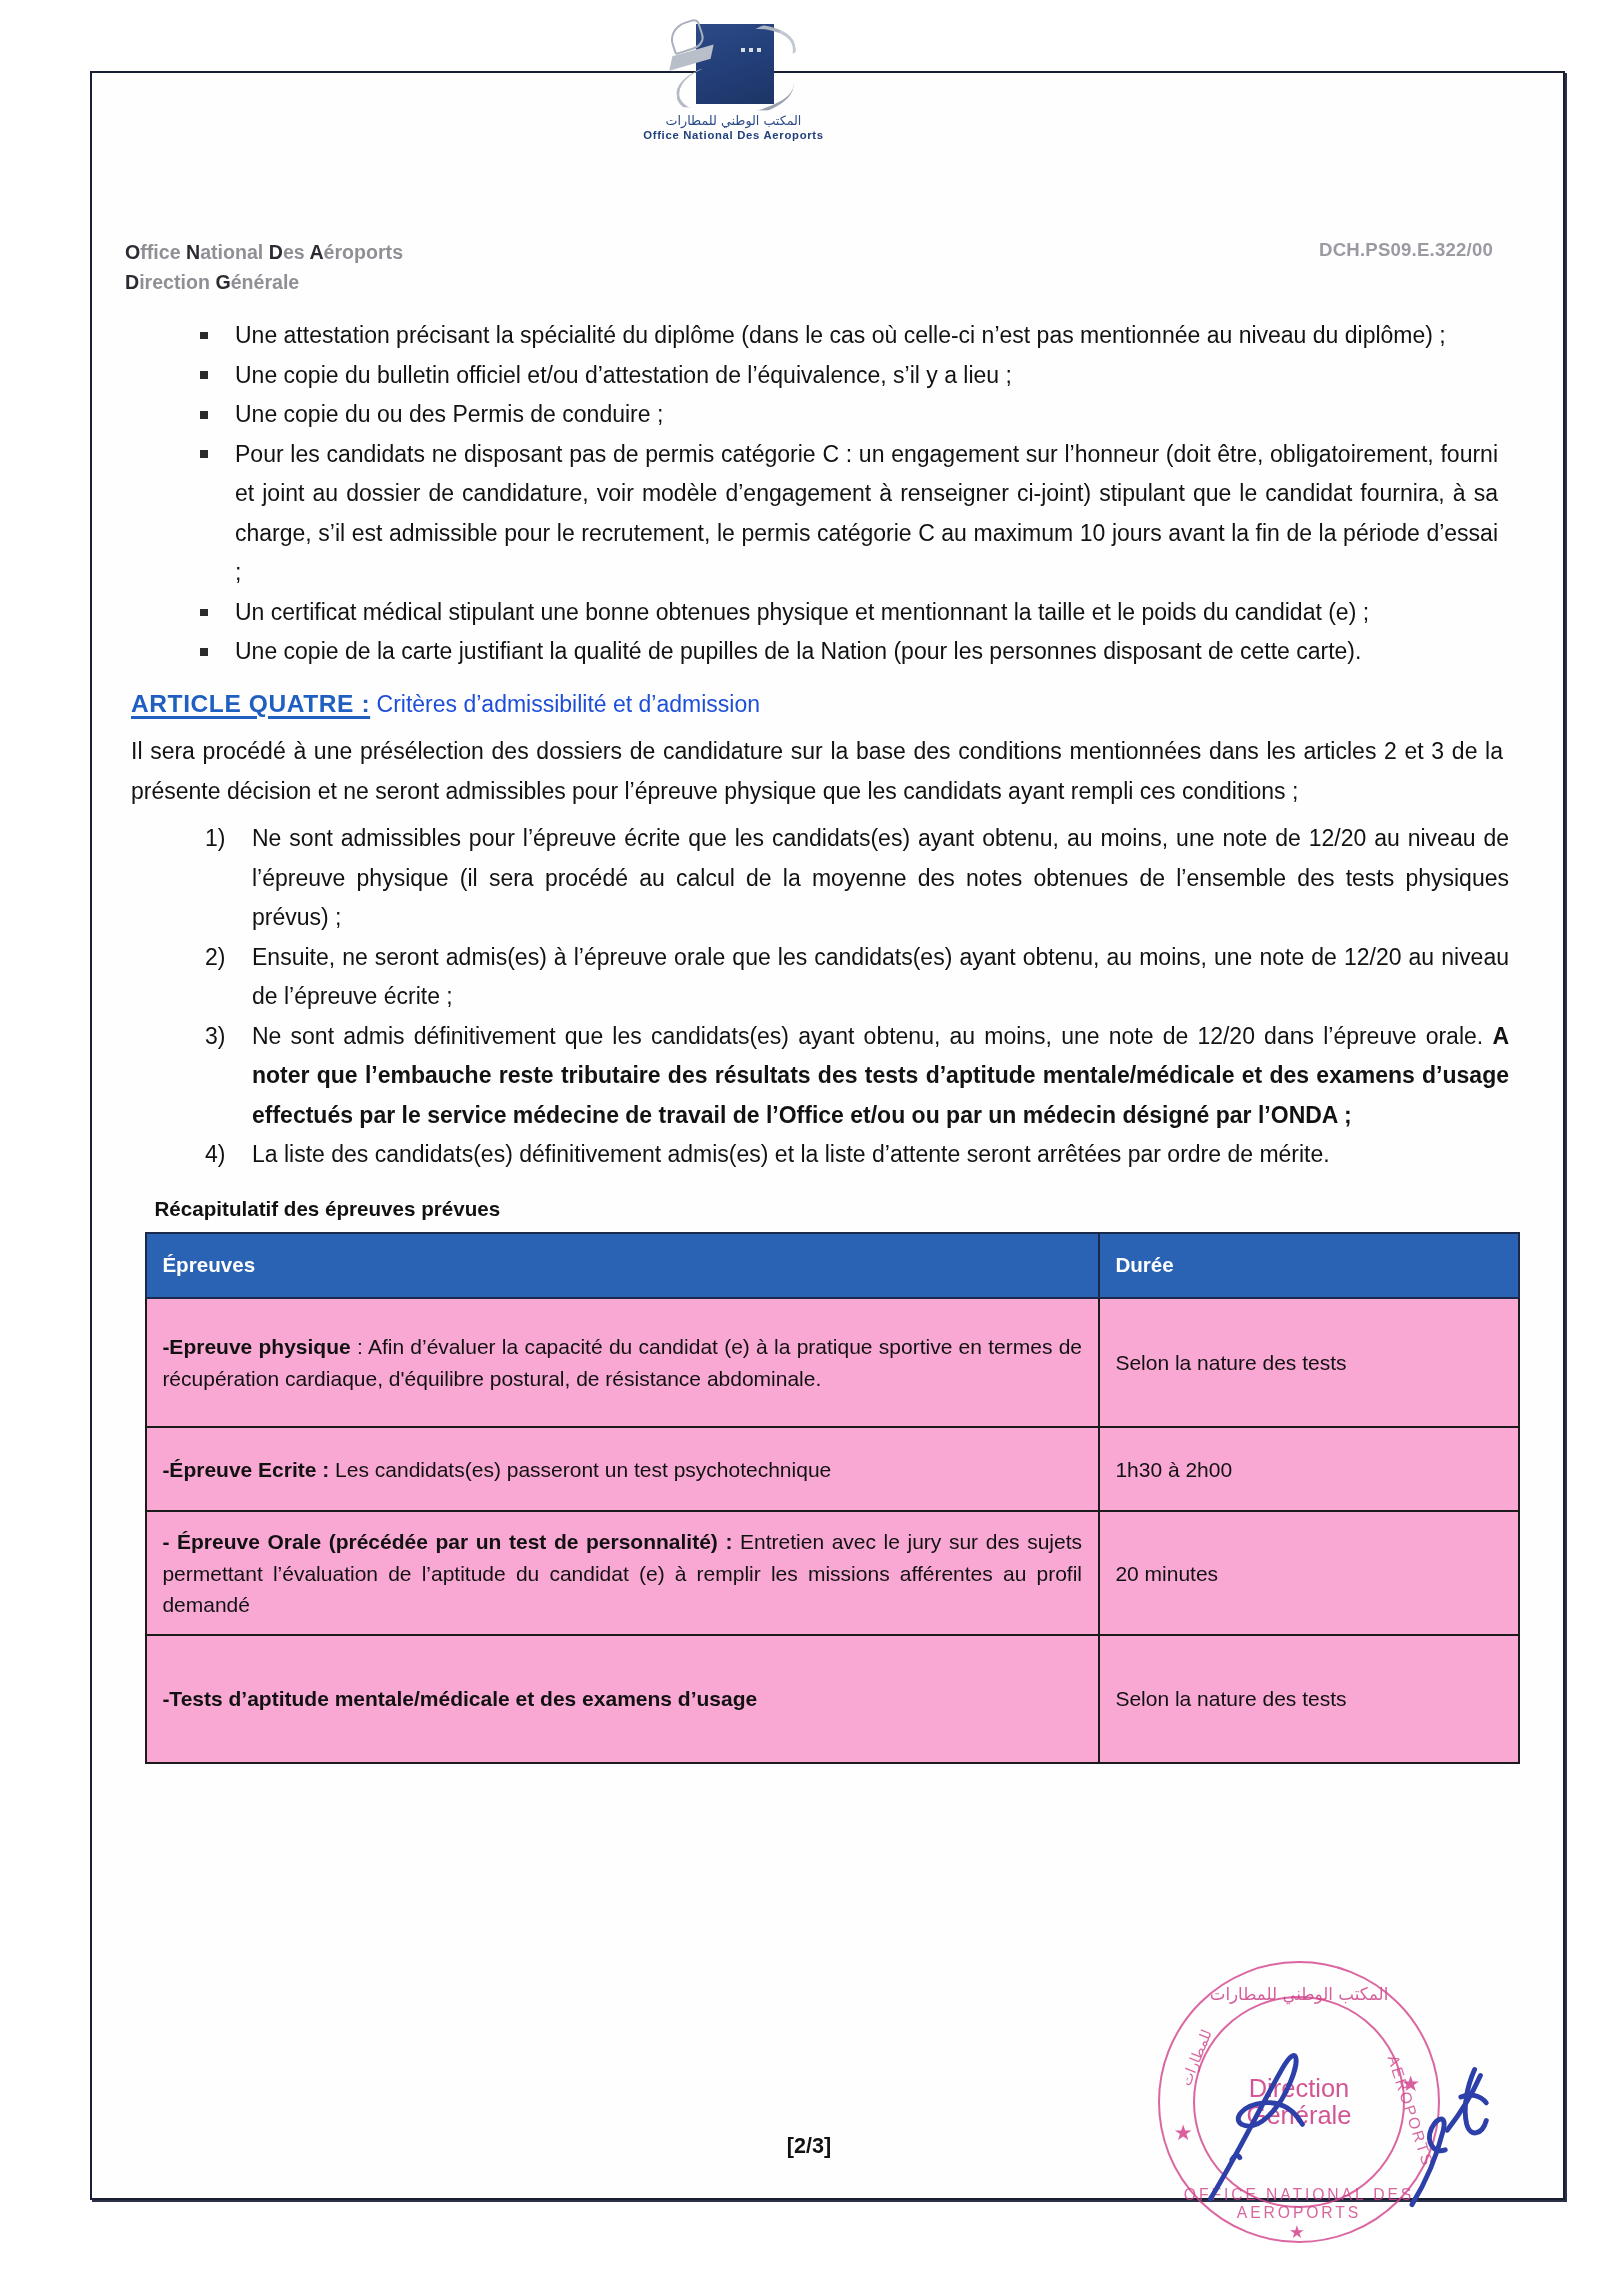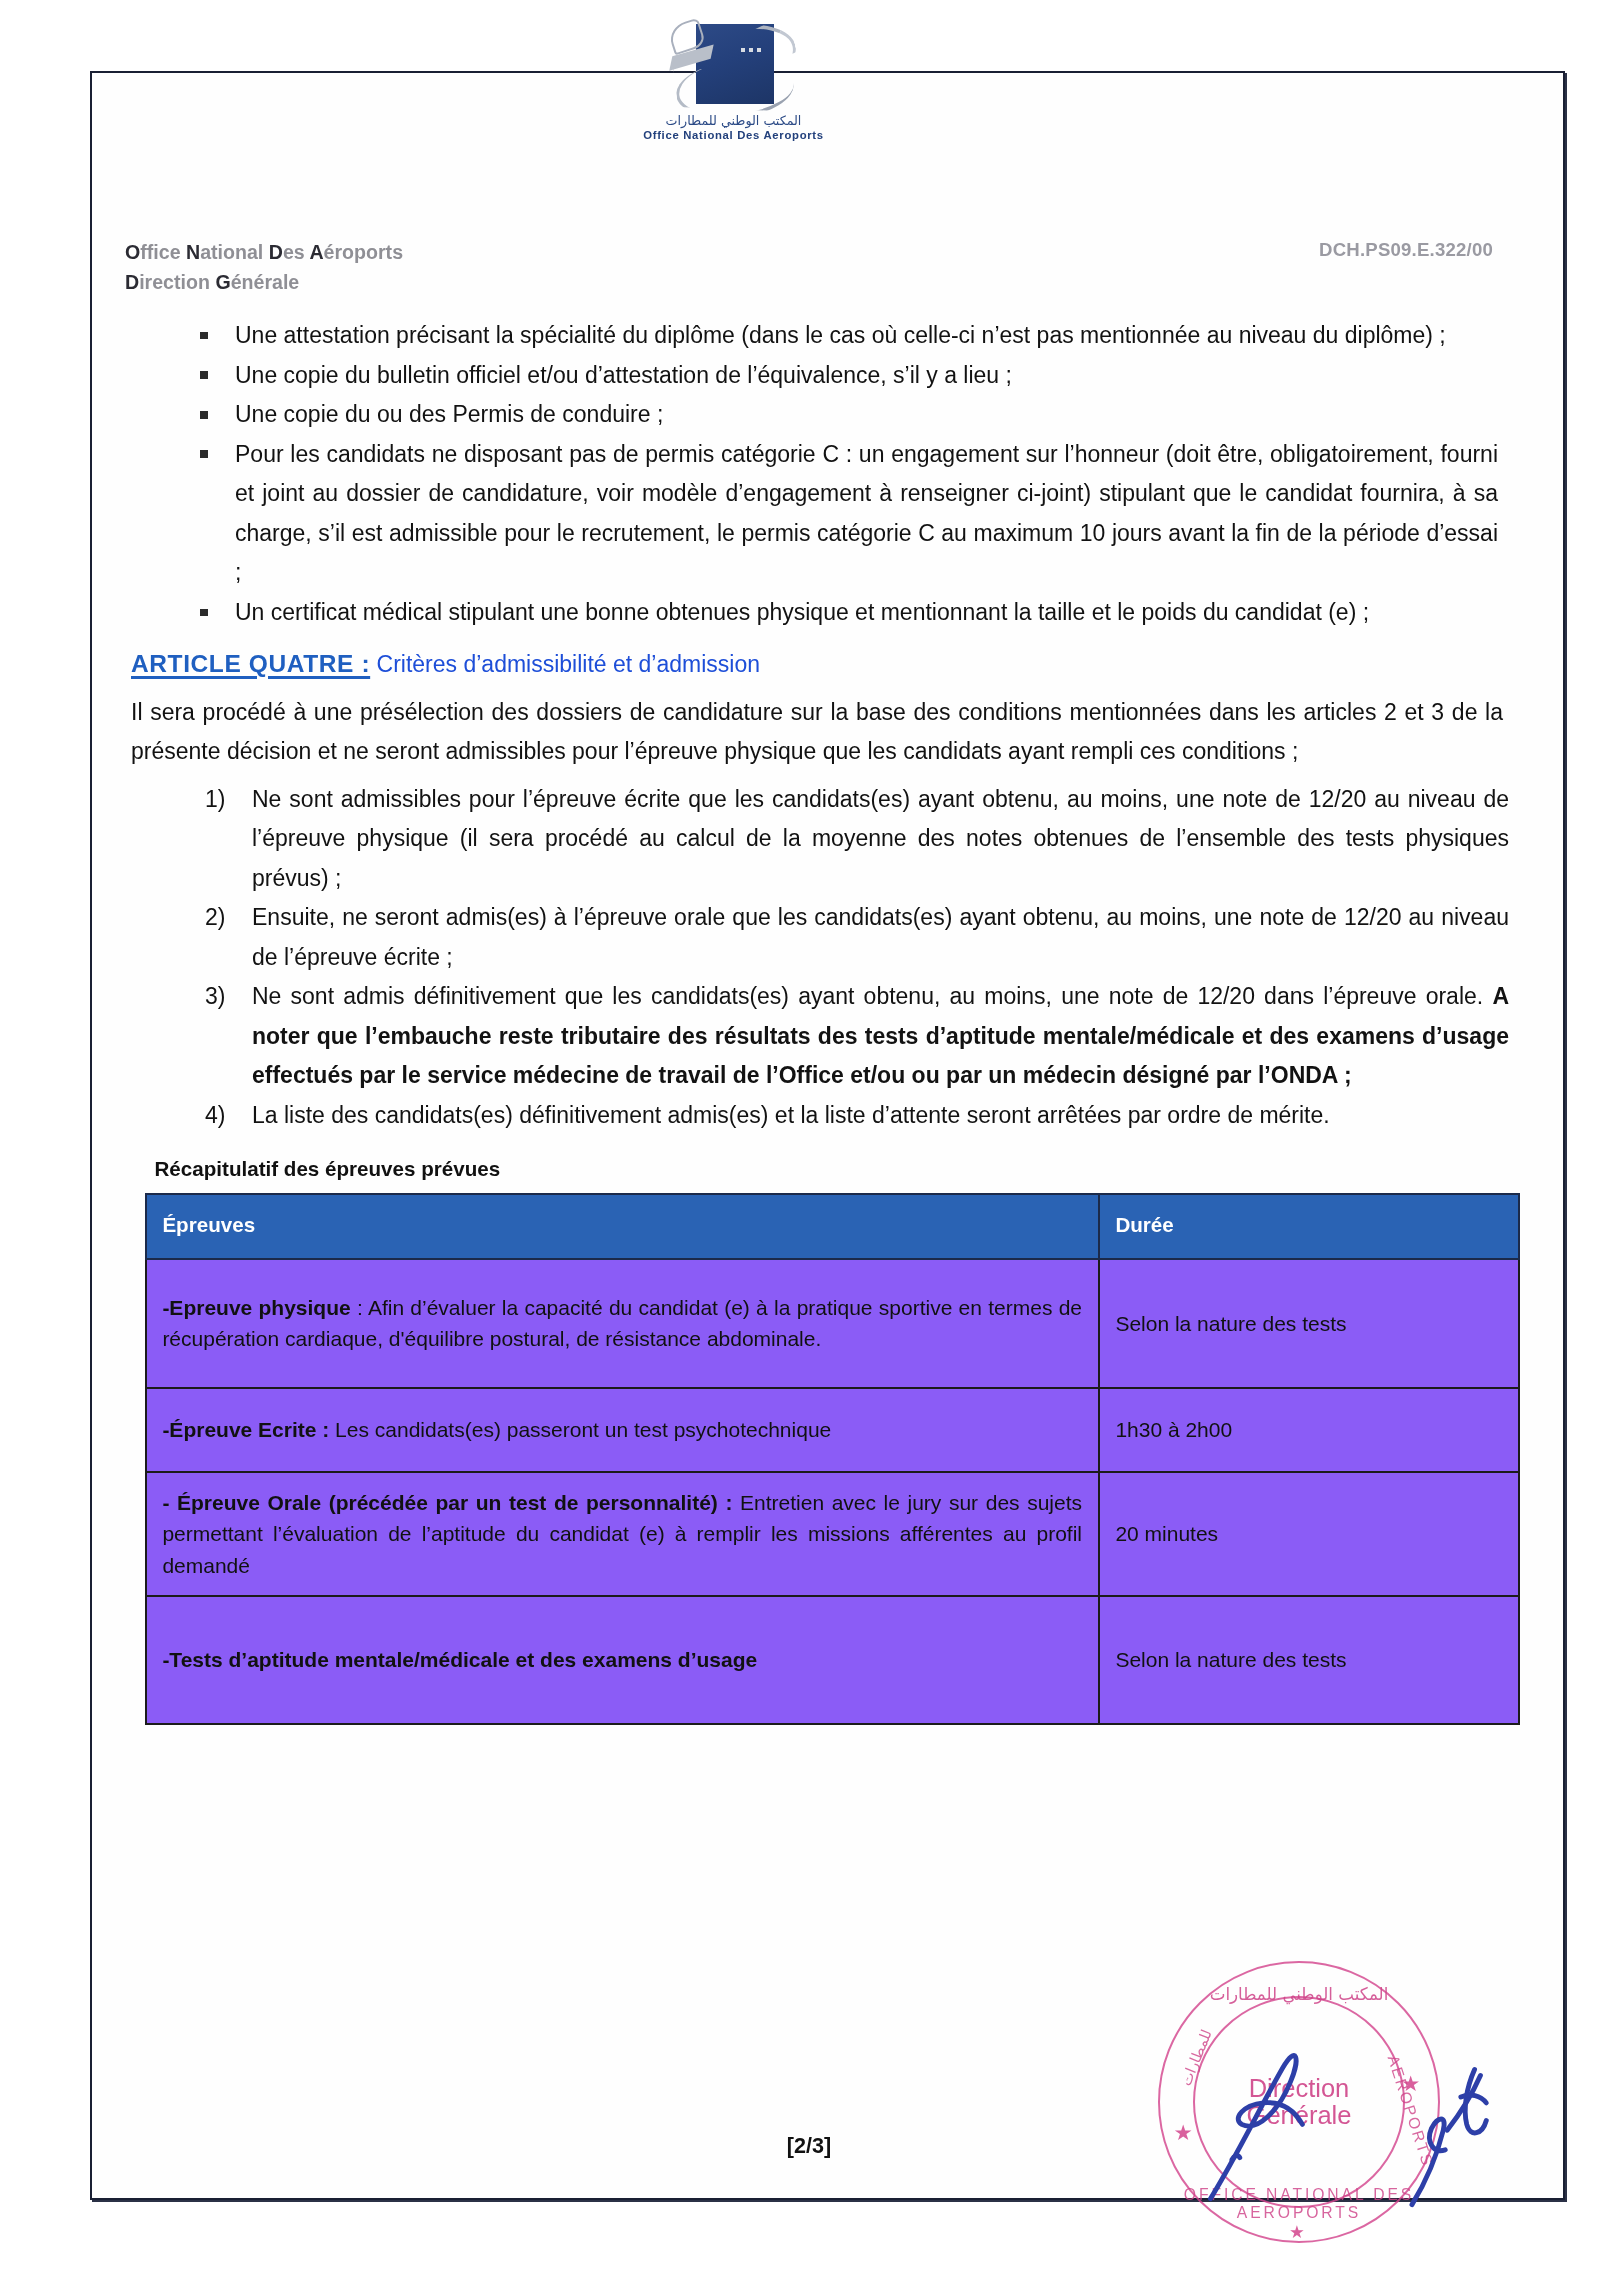--- a/index.html
+++ b/index.html
@@ -224,21 +224,21 @@
     font-weight: bold;
     color: #111;
   }
 
   
   #epreuves-table {
     border-collapse: collapse;
     width: 1372px;
     margin-left: 13.7px;
     table-layout: fixed;
-    background: #8b5cf6;
+    background: #f9a8d4;
   }
   #epreuves-table th, #epreuves-table td {
     border: 2px solid #1b1b1b;
     vertical-align: middle;
   }
   #epreuves-table thead th {
     background: #2a63b4;
     color: #ffffff;
     font-size: 20.6px;
     font-weight: bold;
@@ -393,20 +393,21 @@
   </div>
 
   <div id="doc-body">
 
     <ul class="bullets">
       <li>Une attestation précisant la spécialité du diplôme (dans le cas où celle-ci n’est pas mentionnée au niveau du diplôme) ;</li>
       <li>Une copie du bulletin officiel et/ou d’attestation de l’équivalence, s’il y a lieu ;</li>
       <li>Une copie du ou des Permis de conduire ;</li>
       <li>Pour les candidats ne disposant pas de permis catégorie C : un engagement sur l’honneur (doit être, obligatoirement, fourni et joint au dossier de candidature, voir modèle d’engagement à renseigner ci-joint) stipulant que le candidat fournira, à sa charge, s’il est admissible pour le recrutement, le permis catégorie C au maximum 10 jours avant la fin de la période d’essai ;</li>
       <li>Un certificat médical stipulant une bonne obtenues physique et mentionnant la taille et le poids du candidat (e) ;</li>
+      <li>Une copie de la carte justifiant la qualité de pupilles de la Nation (pour les personnes disposant de cette carte).</li>
     </ul>
 
     <div id="article-heading">
       <span class="art-title">ARTICLE QUATRE :</span><span class="art-sub"> Critères d’admissibilité et d’admission</span>
     </div>
 
     <p id="intro-para">Il sera procédé à une présélection des dossiers de candidature sur la base des conditions mentionnées dans les articles 2 et 3 de la présente décision et ne seront admissibles pour l’épreuve physique que les candidats ayant rempli ces conditions ;</p>
 
     <ol class="numlist">
       <li>

